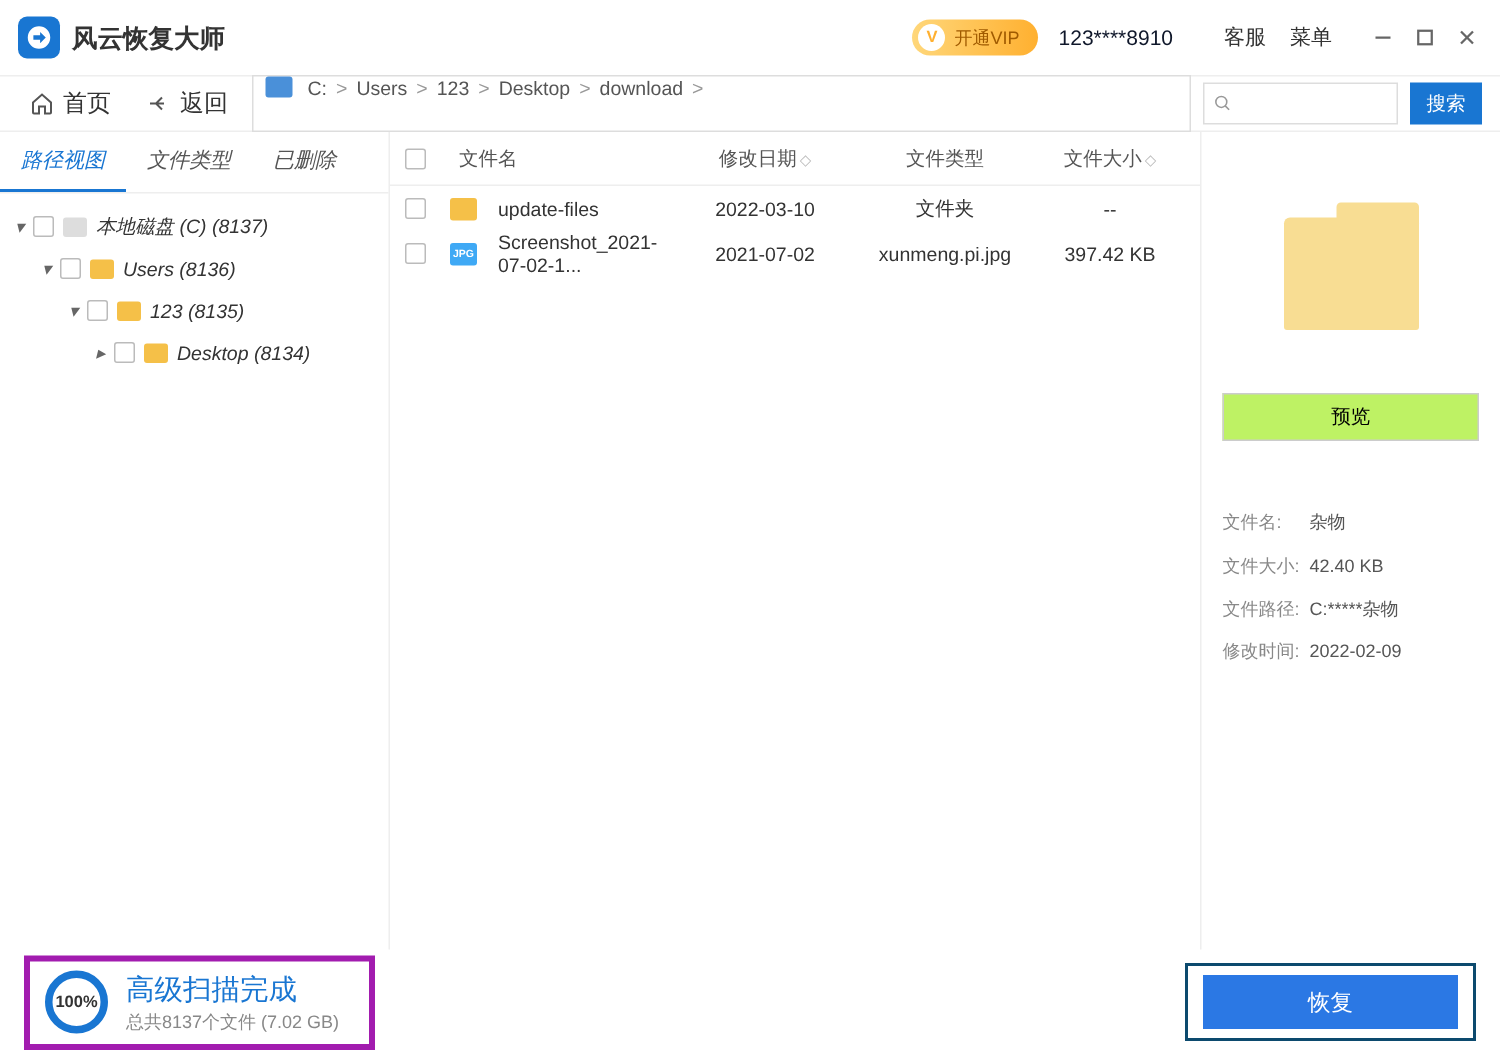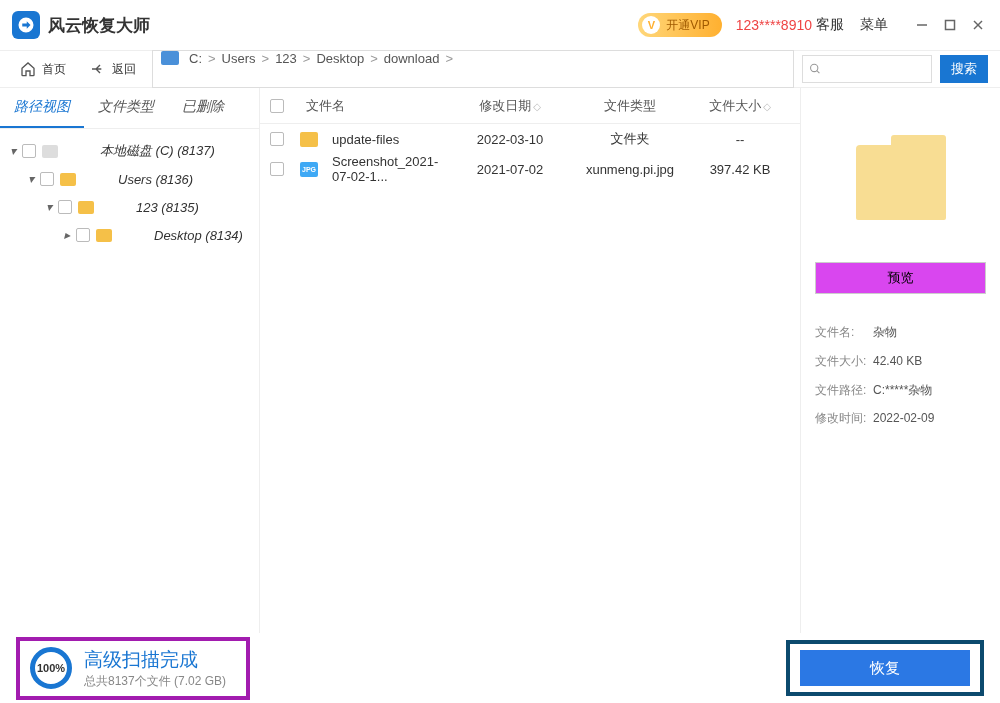--- a/index.html
+++ b/index.html
@@ -5,26 +5,26 @@
 * { box-sizing: border-box; margin: 0; padding: 0; font-family: "Microsoft YaHei", sans-serif; }
 body { width: 1000px; height: 703px; background: #fff; overflow: hidden; font-size: 13px; color: #333; }
 
 .titlebar { height: 50px; display: flex; align-items: center; padding: 0 12px; }
 .logo { width: 28px; height: 28px; background: #1976d2; border-radius: 6px; display: flex; align-items: center; justify-content: center; margin-right: 8px; }
 .logo svg { width: 18px; height: 18px; }
 .app-title { font-size: 17px; font-weight: bold; }
 .titlebar-spacer { flex: 1; }
 .vip-btn { display: flex; align-items: center; background: linear-gradient(90deg,#ffd77a,#ffb030); border-radius: 14px; padding: 3px 12px 3px 4px; font-size: 12px; color: #a05a00; margin-right: 14px; cursor: pointer; }
 .vip-badge { width: 18px; height: 18px; background: #fff; border-radius: 50%; margin-right: 6px; display: flex; align-items: center; justify-content: center; color: #ffb030; font-weight: bold; font-size: 11px; }
-.user-id { font-size: 14px; color: #ef4444; margin-right: 4px; }
+.user-id { font-size: 14px; color: #0f172a; margin-right: 34px; }
 .title-link { font-size: 14px; margin-right: 16px; cursor: pointer; }
 .win-btn { width: 20px; height: 20px; display: flex; align-items: center; justify-content: center; margin-left: 8px; cursor: pointer; color: #666; }
 
 .toolbar { height: 38px; display: flex; align-items: center; padding: 0 12px; border-top: 1px solid #eee; border-bottom: 1px solid #eee; gap: 8px; }
-.tb-btn { display: flex; align-items: center; gap: 6px; padding: 4px 8px; cursor: pointer; font-size: 12px; }
+.tb-btn { display: flex; align-items: center; gap: 6px; padding: 4px 8px; cursor: pointer; font-size: 16px; }
 .tb-icon { width: 16px; height: 16px; display: inline-flex; align-items: center; justify-content: center; }
 .breadcrumb { flex: 1; height: 38px; border: 1px solid #ddd; display: flex; align-items: flex-start; padding: 0 8px; font-size: 13px; color: #555; background: #fff; }
 .bc-disk { width: 18px; height: 14px; background: #4a90d9; border-radius: 2px; margin-right: 8px; display:inline-block; }
 .bc-seg { margin: 0 2px; }
 .bc-sep { color: #999; margin: 0 4px; }
 .search-box { width: 130px; height: 28px; border: 1px solid #ddd; display: flex; align-items: center; padding: 0 6px; }
 .search-box input { border: none; outline: none; width: 100%; font-size: 13px; }
 .search-btn { width: 48px; height: 28px; background: #1976d2; color: #fff; border: none; cursor: pointer; font-size: 13px; }
 
 .main { display: flex; height: 545px; }
@@ -32,51 +32,51 @@
 .tabs { display: flex; border-bottom: 1px solid #eee; }
 .tab { padding: 10px 14px; font-size: 14px; cursor: pointer; color: #555; }
 .tab.active { color: #1976d2; border-bottom: 2px solid #1976d2; }
 .tree { padding: 8px 6px; font-size: 13px; color: #333; }
 .tree-row { display: flex; align-items: center; height: 28px; cursor: pointer; }
 .tree-indent { display: inline-block; }
 .tree-caret { width: 14px; text-align: center; color: #666; font-size: 12px; }
 .tree-check { width: 14px; height: 14px; border: 1px solid #bbb; border-radius: 2px; margin: 0 6px 0 2px; }
 .tree-folder { width: 16px; height: 13px; background: #f5c048; border-radius: 2px; margin-right: 6px; position: relative; }
 .tree-disk { width: 16px; height: 13px; background: #ddd; border-radius: 2px; margin-right: 6px; }
-.tree-label { white-space: nowrap; margin-left: 36px; }
+.tree-label { white-space: nowrap; }
 
 .filegrid { flex: 1; display: flex; flex-direction: column; }
 .gh { display: flex; align-items: center; height: 36px; border-bottom: 1px solid #eee; padding: 0 10px; font-size: 13px; color: #555; }
 .gh .col-check { width: 30px; }
 .col-name { flex: 1; padding-left: 6px; }
 .col-date { width: 120px; text-align: center; }
 .col-type { width: 120px; text-align: center; }
 .col-size { width: 100px; text-align: center; }
 .sort { color: #bbb; font-size: 10px; margin-left: 2px; }
 .grow { display: flex; align-items: center; height: 30px; padding: 0 10px; font-size: 13px; }
 .gcheck { width: 14px; height: 14px; border: 1px solid #bbb; border-radius: 2px; margin: 0 16px 0 0; }
 .ficon { width: 18px; height: 15px; margin-right: 8px; border-radius: 2px; }
 .ficon.folder { background: #f5c048; }
 .ficon.jpg { background: #3fa9f5; display:flex; align-items:center; justify-content:center; color:#fff; font-size:7px; font-weight:bold; }
 
 .preview { width: 200px; border-left: 1px solid #eee; padding: 14px; display: flex; flex-direction: column; }
 .pv-img { width: 100%; height: 160px; display:flex; align-items:center; justify-content:center; }
 .pv-folder { width: 90px; height: 75px; background: #f8dd93; border-radius: 4px 4px 2px 2px; position: relative; }
 .pv-folder::before { content:""; position:absolute; top:-10px; right:0; width:55px; height:14px; background:#f8dd93; border-radius:3px 3px 0 0; }
-.pv-btn { border: 1px solid #ccc; background:#d946ef; padding: 6px 0; cursor:pointer; font-size:13px; margin-bottom: 24px; }
+.pv-btn { border: 1px solid #ccc; background:#bef264; padding: 6px 0; cursor:pointer; font-size:13px; margin-bottom: 40px; }
 .meta { font-size: 12px; line-height: 2.4; display: grid; grid-template-columns: 58px 1fr; color:#555; }
 .meta .k { color:#888; }
 
 .footer { height: 70px; display:flex; align-items:center; padding: 0 16px; }
 .scan-box { display:flex; align-items:center; gap:12px; border:4px solid #a21caf; padding: 6px 20px 6px 10px; }
 .ring { width: 42px; height: 42px; border-radius:50%; border:5px solid #1976d2; display:flex; align-items:center; justify-content:center; font-size:11px; font-weight:bold; color:#333; }
 .scan-txt .t1 { color:#1976d2; font-size:19px; }
 .scan-txt .t2 { color:#888; font-size:12px; }
 .footer-spacer { flex:1; }
-.recover-wrap { border:4px solid #0c4a6e; padding: 6px 10px; }
+.recover-wrap { border:2px solid #0c4a6e; padding: 6px 10px; }
 .recover-btn { width: 170px; height: 36px; background:#2b78e4; color:#fff; border:none; font-size:15px; cursor:pointer; }
 </style>
 </head>
 <body>
 
 <div class="titlebar">
   <div class="logo">
     <svg viewBox="0 0 24 24" fill="#fff">
         <path d="M12 2a10 10 0 100 20 10 10 0 000-20zm1 5l5 5-5 5v-3H7v-4h6V7z"></path>
       </svg>

